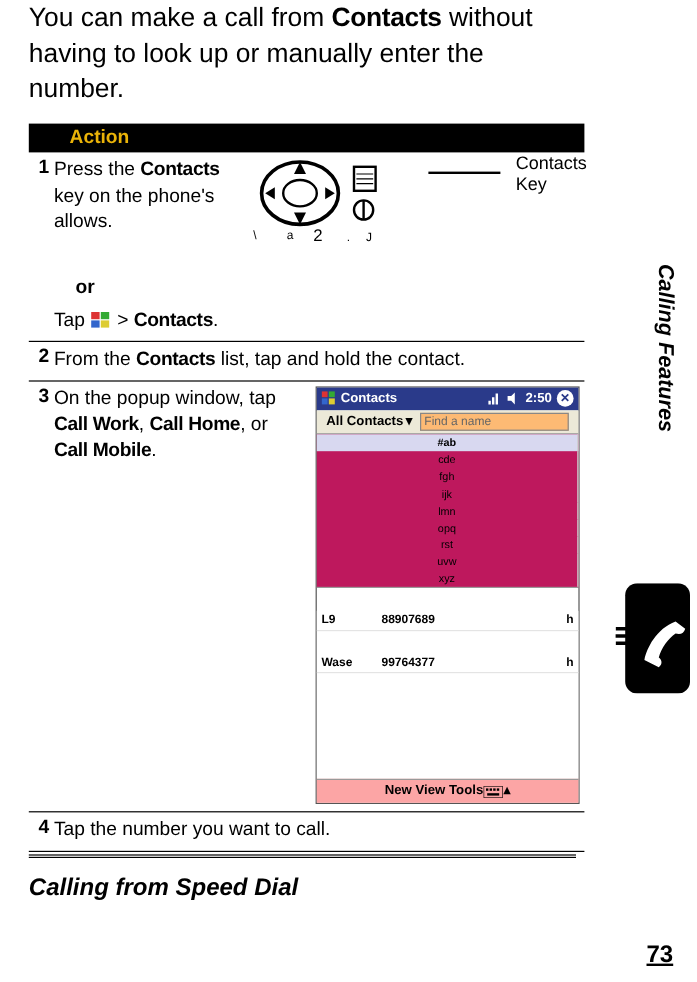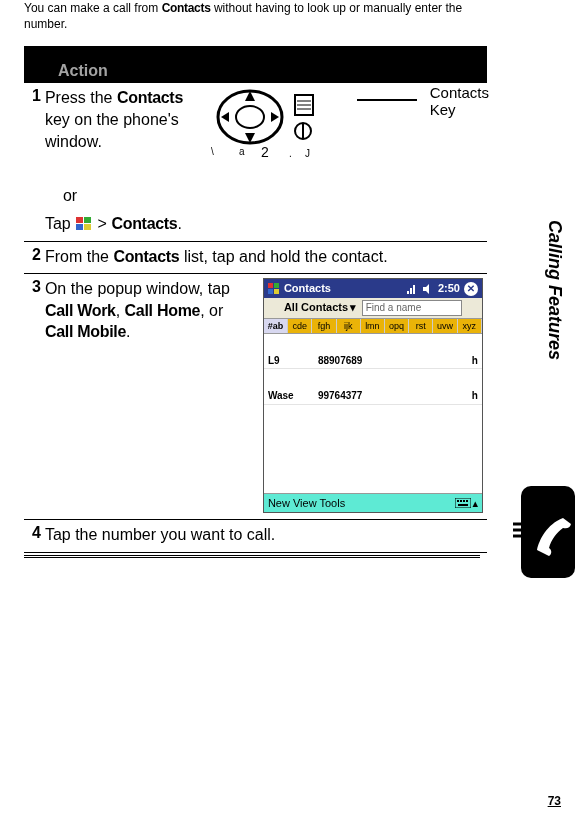--- a/index.html
+++ b/index.html
@@ -17,35 +17,35 @@
     padding: 0 18px 0 24px;
     width: 498px;
   }
   h2.section-title {
     font-style: italic;
     font-weight: bold;
     font-size: 20px;
     margin: 4px 0 10px 0;
   }
   p.body-text {
-    font-size: 12px;
+    font-size: 22px;
     margin: 0 0 14px 0;
     line-height: 1.35;
   }
   .bold-sans { font-family: Arial, sans-serif; font-weight: 900; letter-spacing: -0.3px; }
   table.action-table {
     border-collapse: collapse;
     width: 100%;
     font-size: 16px;
   }
   .action-header {
     background: #000;
-    color: #a3a3a3;
-    font-weight: bold;
-    padding: 16px 8px 3px 34px;
+    color: #eab308;
+    font-weight: bold;
+    padding: 3px 8px 3px 34px;
   }
   td.num {
     width: 34px;
     font-weight: bold;
     vertical-align: top;
     padding: 4px 4px 4px 8px;
     text-align: center;
   }
   td.step-cell {
     vertical-align: top;
@@ -76,21 +76,21 @@
     line-height: 1.1;
   }
   .callout-line {
     position: absolute;
     top: 12px;
     right: 66px;
     width: 60px;
     height: 2px;
     background: #000;
   }
-  .or-line { margin: 8px 0 6px 18px; font-weight: normal; }
+  .or-line { margin: 8px 0 6px 18px; font-weight: bold; }
   .step3-content { display: flex; gap: 28px; align-items: flex-start; }
   .step3-text { flex: 0 0 190px; }
   .screenshot {
     width: 220px;
     border: 1px solid #555;
     font-size: 11px;
   }
   .scr-titlebar {
     background: #2a3a8a;
     color: #fff;
@@ -103,49 +103,50 @@
   .scr-title-left { display: flex; align-items: center; gap: 4px; }
   .scr-title-right { display: flex; align-items: center; gap: 4px; }
   .mini-icon { display: inline-block; width: 12px; height: 12px; }
   .close-x {
     background: #fff; color: #2a3a8a; border-radius: 50%;
     width: 14px; height: 14px; display: inline-flex; align-items: center; justify-content: center;
     font-size: 10px; font-weight: bold;
   }
   .scr-toolbar {
     display: flex; align-items: center; gap: 6px;
-    padding: 2px 20px; border-bottom: 1px solid #999;
+    padding: 2px 8px; border-bottom: 1px solid #999;
     background: #ece9d8;
   }
   .dropdown {
     display: inline-flex; align-items: center; gap: 2px;
     font-weight: bold;
   }
   .search-box {
-    flex: 1; border: 1px solid #888; background: #ffffff;
+    flex: 1; border: 1px solid #888; background: #fdba74;
     padding: 0 3px; color: #666; font-size: 10px;
   }
   .scr-alpha {
     display: flex; border-bottom: 1px solid #999;
-    background: #eab308;
+    background: #be185d;
+    flex-direction: column;
   }
   .scr-alpha span {
     flex: 1; text-align: center; font-size: 9px;
     border-right: 1px solid #ccc; padding: 1px 0;
   }
   .scr-alpha span:first-child { background: #d8d8f0; font-weight: bold; }
   .scr-list { background: #fff; height: 140px; }
   .scr-row { display: flex; padding: 1px 4px; border-bottom: 1px solid #e4e4e4; font-size: 10px; margin-top: 19px; }
   .scr-row .name { width: 50px; font-weight: bold; }
   .scr-row .num  { flex: 1; font-weight: bold; }
   .scr-row .tag  { width: 12px; text-align: right; font-weight: bold; }
   .scr-bottombar {
-    background: #5eead4; border-top: 1px solid #999;
-    display: flex; align-items: center; justify-content: space-between;
-    padding: 2px 4px; font-weight: normal;
+    background: #fca5a5; border-top: 1px solid #999;
+    display: flex; align-items: center; justify-content: center;
+    padding: 2px 4px; font-weight: bold;
   }
   .keyboard-ico { display: inline-flex; align-items: center; gap: 1px; }
 
   
   .side-label {
     position: absolute;
     right: 16px;
     top: 360px;
     transform: rotate(90deg);
     transform-origin: right top;
@@ -162,21 +163,21 @@
     height: 92px;
   }
   .chapter-icon .bg { fill: #000; }
   .chapter-icon .phone { fill: #fff; }
 
   .page-number {
     position: absolute;
     bottom: 10px;
     right: 20px;
     font-weight: bold;
-    font-size: 12px;
+    font-size: 20px;
     text-decoration: underline;
   }
   .double-rule { border: 0; border-top: 3px double #000; margin: 2px 0 14px 0; }
 </style>
 </head>
 <body>
 
 <div class="page">
 
 
@@ -188,21 +189,21 @@
     <tbody>
         <tr>
           <td colspan="2" class="action-header">Action</td>
         </tr>
 
     <tr>
       <td class="num">1</td>
       <td class="step-cell">
         <div class="step1-content">
           <div class="step1-text">
-            <span>Press the </span><span class="bold-sans">Contacts</span><span> key on the phone's window.</span>
+            <span>Press the </span><span class="bold-sans">Contacts</span><span> key on the phone's allows.</span>
           </div>
           <div class="keypad-graphic">
             <svg class="keypad-svg" viewBox="0 0 190 72">
 
               <rect x="0" y="0" width="190" height="72" fill="#fff"></rect>
               <ellipse cx="45" cy="30" rx="32" ry="26" fill="none" stroke="#000" stroke-width="3"></ellipse>
               <ellipse cx="45" cy="30" rx="14" ry="11" fill="none" stroke="#000" stroke-width="2"></ellipse>
               <path d="M45 4 L40 14 L50 14 Z" fill="#000"></path>
               <path d="M45 56 L40 46 L50 46 Z" fill="#000"></path>
               <path d="M16 30 L24 25 L24 35 Z" fill="#000"></path>
@@ -334,20 +335,21 @@
     </tr>
 
     <tr class="sep bottom-sep">
       <td class="num">4</td>
       <td class="step-cell">Tap the number you want to call.</td>
     </tr>
   </tbody>
     </table>
   <hr class="double-rule">
 
+  <h2 class="section-title">Calling from Speed Dial</h2>
 
 </div>
 
 <div class="side-label">Calling Features</div>
 
 <svg class="chapter-icon" viewBox="0 0 62 92">
   <rect class="bg" x="8" y="0" width="54" height="92" rx="10"></rect>
   <g transform="translate(-4,20)">
     <line x1="4" y1="18" x2="22" y2="18" stroke="#000" stroke-width="3"></line>
     <line x1="0" y1="24" x2="22" y2="24" stroke="#000" stroke-width="3"></line>

